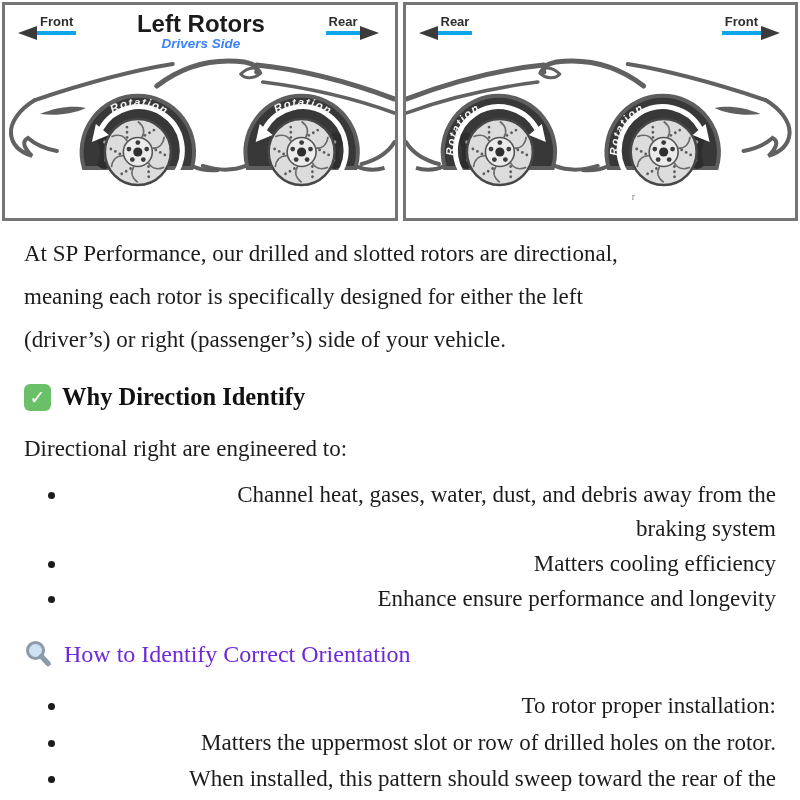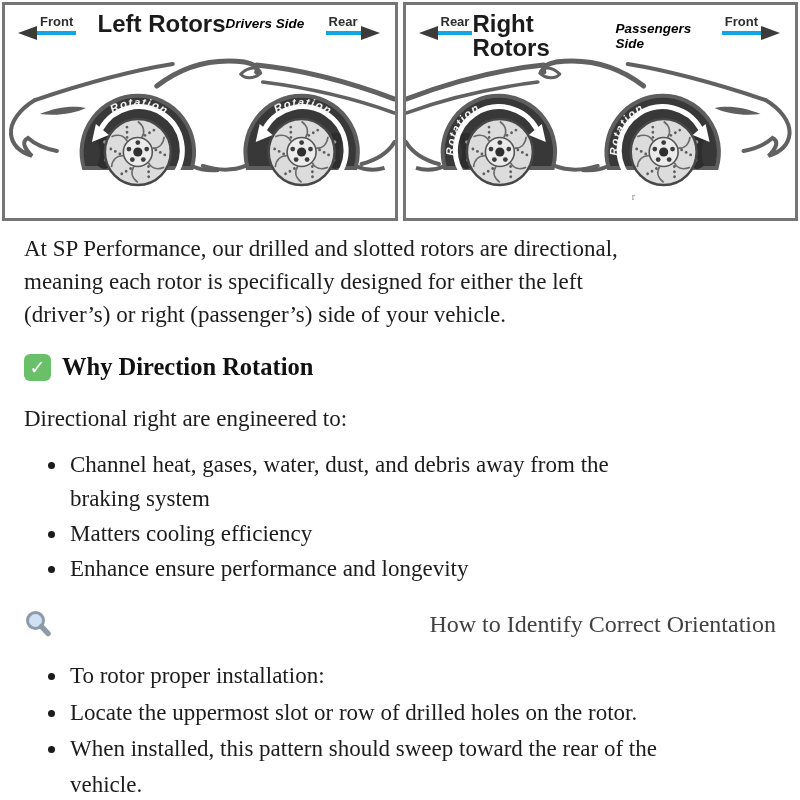--- a/index.html
+++ b/index.html
@@ -2,42 +2,42 @@
 <html><head>
 <meta charset="utf-8">
 <style>
   html,body{margin:0;padding:0;background:#fff;}
   body{width:800px;height:800px;overflow:hidden;font-family:"Liberation Serif",serif;color:#1c1c1c;}
 
   
   .figure{display:flex;gap:5px;margin:2px 2px 0 2px;height:219px;}
   .panel{flex:1;border:3px solid #757575;box-sizing:border-box;background:#fff;position:relative;overflow:hidden;}
   .panel-head{display:flex;justify-content:space-between;align-items:flex-start;padding:9px 10px 0 10px;height:44px;box-sizing:border-box;font-family:"Liberation Sans",sans-serif;}
-  .head-center{display:flex;flex-direction:row;align-items:center;margin-top:-2px;}
+  .head-center{display:flex;flex-direction:column;align-items:center;margin-top:-2px;}
   .panel-title{font-size:24px;font-weight:bold;line-height:1.02;color:#1b1b1b;}
-  .panel-sub{font-size:13.5px;font-weight:bold;font-style:italic;color:#000000;line-height:1.15;}
+  .panel-sub{font-size:13.5px;font-weight:bold;font-style:italic;color:#3b82f6;line-height:1.15;}
   .dir{position:relative;font-weight:bold;font-size:13px;color:#2e2e2e;padding:0 3px 2px 3px;border-bottom:4px solid #0ea5e9;margin-top:0;}
   .dir-left{margin-left:22px;}
   .dir-right{margin-right:24px;}
   .tri{position:absolute;bottom:-9px;width:0;height:0;border-top:7px solid transparent;border-bottom:7px solid transparent;}
   .tri-left{left:-19px;border-right:19px solid #3b3b3b;}
   .tri-right{right:-19px;border-left:19px solid #3b3b3b;}
   .car{display:block;width:100%;height:160px;margin-top:2px;}
   .rl{fill:#f2f2f2;font-family:"Liberation Sans",sans-serif;font-size:11.5px;font-weight:bold;font-style:italic;letter-spacing:1.2px;}
 
   
   .content{padding:0 24px;}
-  .intro{margin:11px 0 0 0;font-size:23px;line-height:33px;}
+  .intro{margin:11px 0 0 0;font-size:23px;line-height:43px;}
   h2{font-size:24.5px;line-height:30px;display:flex;align-items:center;gap:11px;color:#111;}
   .h-why{margin:21px 0 0 0;font-weight:bold;}
-  .h-how{margin:23px 0 0 0;font-weight:normal;font-size:24px;color:#404040;justify-content:space-between;}
+  .h-how{margin:23px 0 0 0;font-weight:normal;font-size:24px;color:#6d28d9;}
   .lead{margin:22px 0 0 0;font-size:23px;line-height:30px;}
   ul{margin:14px 0 0 0;padding:0 0 0 44px;font-size:23px;line-height:34px;}
   ul.how-list{margin-top:19px;line-height:35.5px;}
-  li{padding-left:2px;margin-bottom:1px;}
+  li{padding-left:2px;margin-bottom:1px;text-align:right;}
   li::marker{color:#1b1b1b;}
   .check-icon{width:27px;height:27px;border-radius:6px;display:inline-flex;align-items:center;justify-content:center;flex:0 0 auto;
     color:#fff;font-family:"DejaVu Sans",sans-serif;font-size:19px;font-weight:bold;}
   .mag-icon{flex:0 0 auto;display:inline-block;}
 </style>
 </head>
 <body>
 
 <div class="figure">
 
@@ -156,24 +156,20 @@
       </g>
     </svg>
   </div>
 
   <div class="panel">
     <div class="panel-head">
       <span class="dir dir-left">
         <span class="tri tri-left"></span>
         <span>Rear</span>
       </span>
-      <span class="head-center">
-        <span class="panel-title">Right Rotors</span>
-        <span class="panel-sub">Passengers Side</span>
-      </span>
       <span class="dir dir-right">
         <span>Front</span>
         <span class="tri tri-right"></span>
       </span>
     </div>
 
     <svg class="car" viewBox="0 0 390 158">
       <defs>
         <g id="ro2">
           <circle r="33" fill="#dcdcdc" stroke="#474747" stroke-width="2.5"></circle>
@@ -278,38 +274,38 @@
 </div>
 
 <main class="content">
 
   <p class="intro">At SP Performance, our drilled and slotted rotors are directional,<br>meaning each rotor is specifically designed for either the left<br>(driver’s) or right (passenger’s) side of your vehicle.</p>
 
   <h2 class="h-why">
     <span class="check-icon" style="background:#6abf69;">
       <span>✓</span>
     </span>
-    <span>Why Direction Rotation</span>
+    <span>Why Direction Identify</span>
   </h2>
 
   <p class="lead">Directional right are engineered to:</p>
 
   <ul class="why-list">
     <li>Channel heat, gases, water, dust, and debris away from the<br>braking system</li>
     <li>Matters cooling efficiency</li>
     <li>Enhance ensure performance and longevity</li>
   </ul>
 
   <h2 class="h-how">
     <svg class="mag-icon" width="29" height="29" viewBox="0 0 29 29">
       <circle cx="11.5" cy="10.5" r="8" fill="#cfe2f3" stroke="#8d9aa8" stroke-width="3"></circle>
       <path d="M 17.5 16.5 L 24 23.5" stroke="#8d9aa8" stroke-width="5.5" stroke-linecap="round"></path>
     </svg>
     <span>How to Identify Correct Orientation</span>
   </h2>
 
   <ul class="how-list">
     <li>To rotor proper installation:</li>
-    <li>Locate the uppermost slot or row of drilled holes on the rotor.</li>
+    <li>Matters the uppermost slot or row of drilled holes on the rotor.</li>
     <li>When installed, this pattern should sweep toward the rear of the<br>vehicle.</li>
   </ul>
 
 </main>
 
 </body></html>

